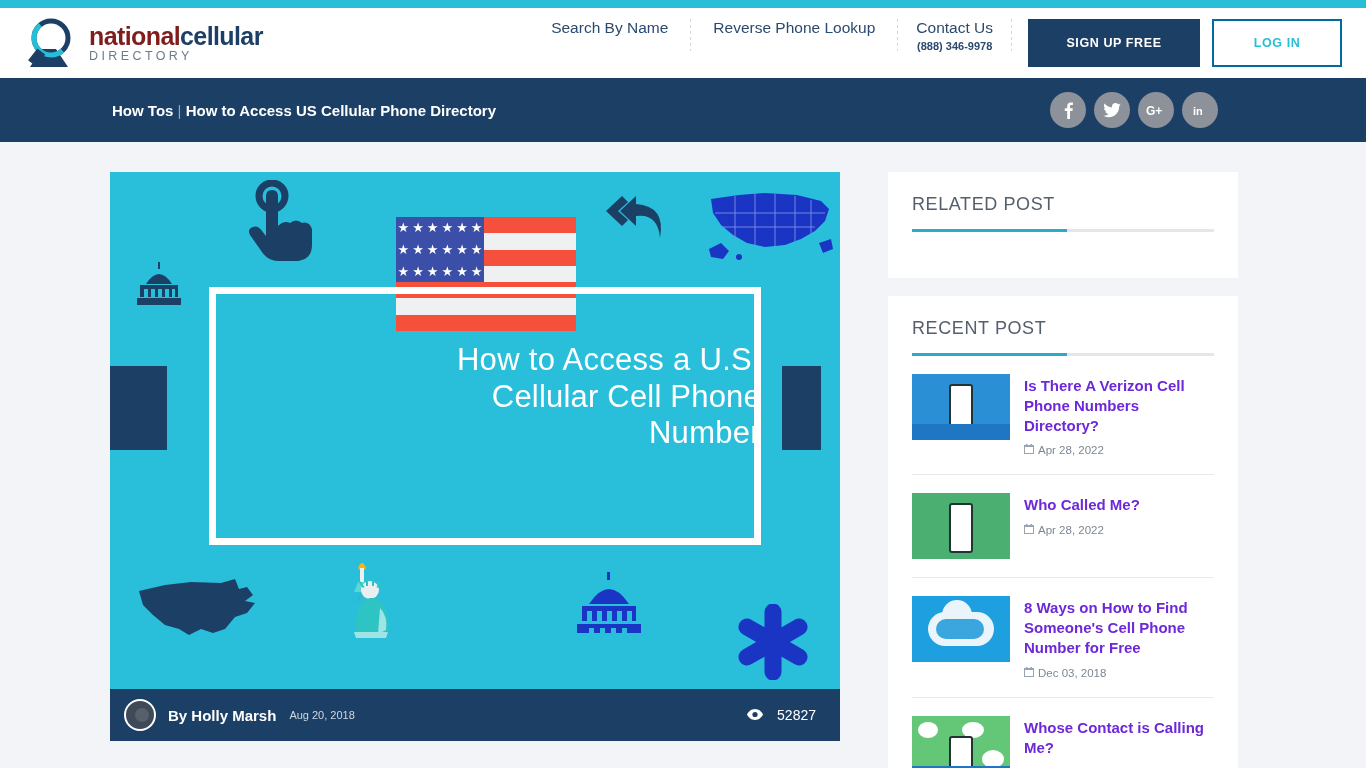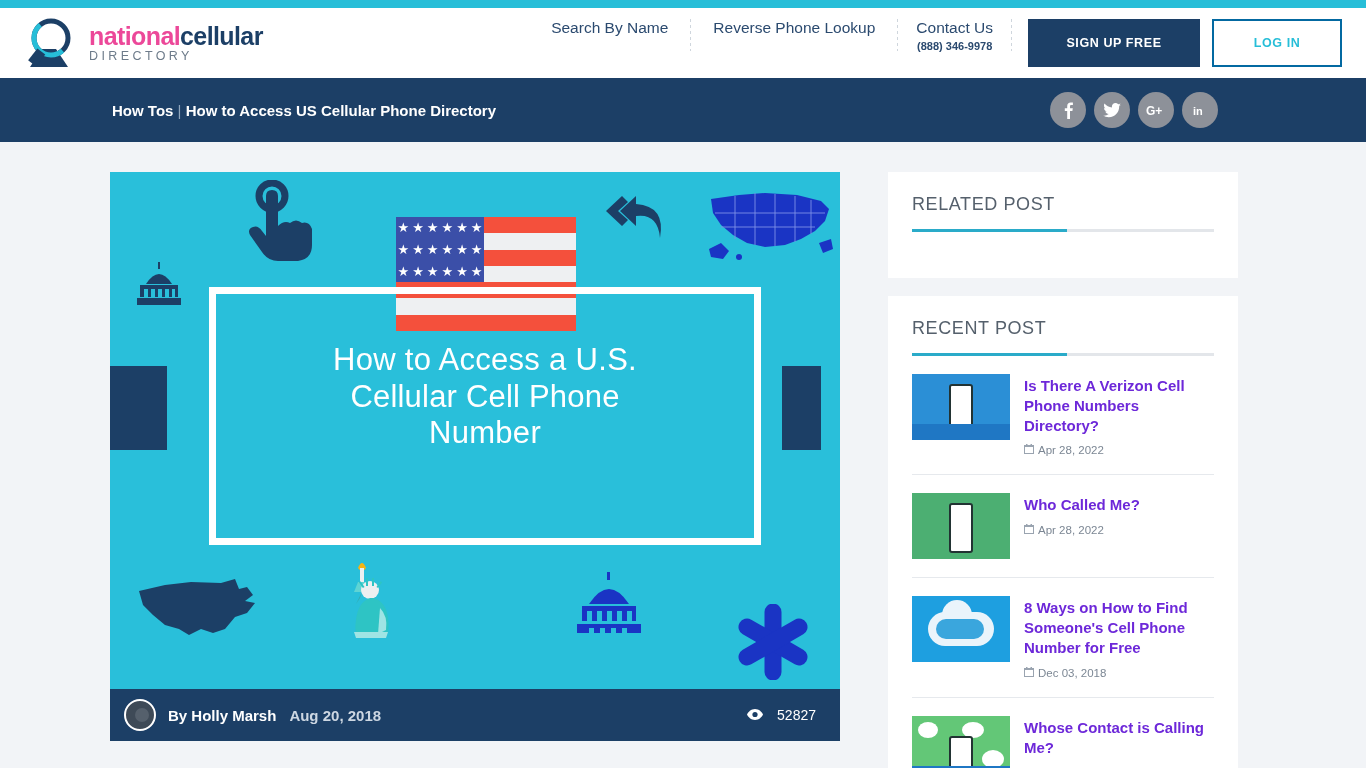--- a/index.html
+++ b/index.html
@@ -17,21 +17,21 @@
   .header {
     height: 70px; background: #ffffff;
     display: flex; align-items: center;
     padding: 0 24px 0 22px;
     position: relative;
   }
   .logo-wrap { display: flex; align-items: center; gap: 9px; }
   .logo-mark { width: 58px; height: 52px; flex: none; }
   .logo-text { line-height: 1; }
   .logo-line1 { font-size: 25px; font-weight: bold; letter-spacing: -0.6px; }
-  .logo-nat { color: #ec4899; }
+  .logo-nat { color: #7f1d1d; }
   .logo-cell { color: #1c3f66; }
   .logo-line2 {
     font-size: 12.5px; color: #6d7b8a; letter-spacing: 3.4px;
     font-weight: normal; margin-top: 1px;
   }
 
   .nav { display: flex; align-items: flex-start; margin-left: auto; }
   .nav-item {
     color: #2b4a6f; font-size: 15.5px; padding: 0 22px;
     text-decoration: none; white-space: nowrap; cursor: pointer;
@@ -89,21 +89,21 @@
   .blk-left  { left: 0;   top: 194px; width: 57px; height: 84px; }
   .blk-right { right: 19px; top: 194px; width: 39px; height: 84px; }
 
   .frame {
     position: absolute; left: 99px; top: 115px;
     width: 552px; height: 258px;
     border: 7px solid #ffffff;
   }
   .hero-title {
     position: absolute; left: 99px; top: 170px; width: 552px;
-    text-align: center; color: #ffffff; line-height: 1.18;
+    text-align: right; color: #ffffff; line-height: 1.18;
   }
   .ht-1 { font-size: 31px; font-weight: 300; letter-spacing: 0.3px; }
   .ht-2 { font-size: 31px; font-weight: normal; letter-spacing: 0.2px; }
   .ht-3 { font-size: 31px; font-weight: 300; letter-spacing: 0.3px; }
 
   .ico { position: absolute; }
   .ico-capitol-sm { left: 24px;  top: 90px;  width: 50px; }
   .ico-hand      { left: 126px; top: 8px;   width: 96px; }
   .ico-flag      { left: 286px; top: 45px;  width: 180px; }
   .ico-arrow     { left: 496px; top: 20px;  width: 66px; }
@@ -132,21 +132,21 @@
   .avatar {
     width: 32px; height: 32px; border-radius: 50%;
     background: #3e4a57; border: 2px solid #fff; overflow: hidden;
     flex: none; position: relative;
   }
   .avatar::after {
     content: ""; position: absolute; left: 9px; top: 7px;
     width: 14px; height: 14px; border-radius: 50%; background: #55606c;
   }
   .author-name { color: #fff; font-size: 15px; font-weight: bold; margin-left: 12px; }
-  .author-date { color: #cdd7e2; font-size: 15px; font-weight: bold; margin-left: 13px; }
+  .author-date { color: #cdd7e2; font-size: 11px; font-weight: normal; margin-left: 13px; }
   .views { margin-left: auto; color: #fff; font-size: 14px; display: flex; align-items: center; gap: 14px; }
 
   
   .sidebar { width: 350px; margin-top: 30px; }
   .card { background: #fff; padding: 22px 24px 18px 24px; }
   .card + .card { margin-top: 18px; }
   .card-title {
     color: #55606c; font-size: 18px; letter-spacing: 0.6px;
     padding-bottom: 14px;
   }

